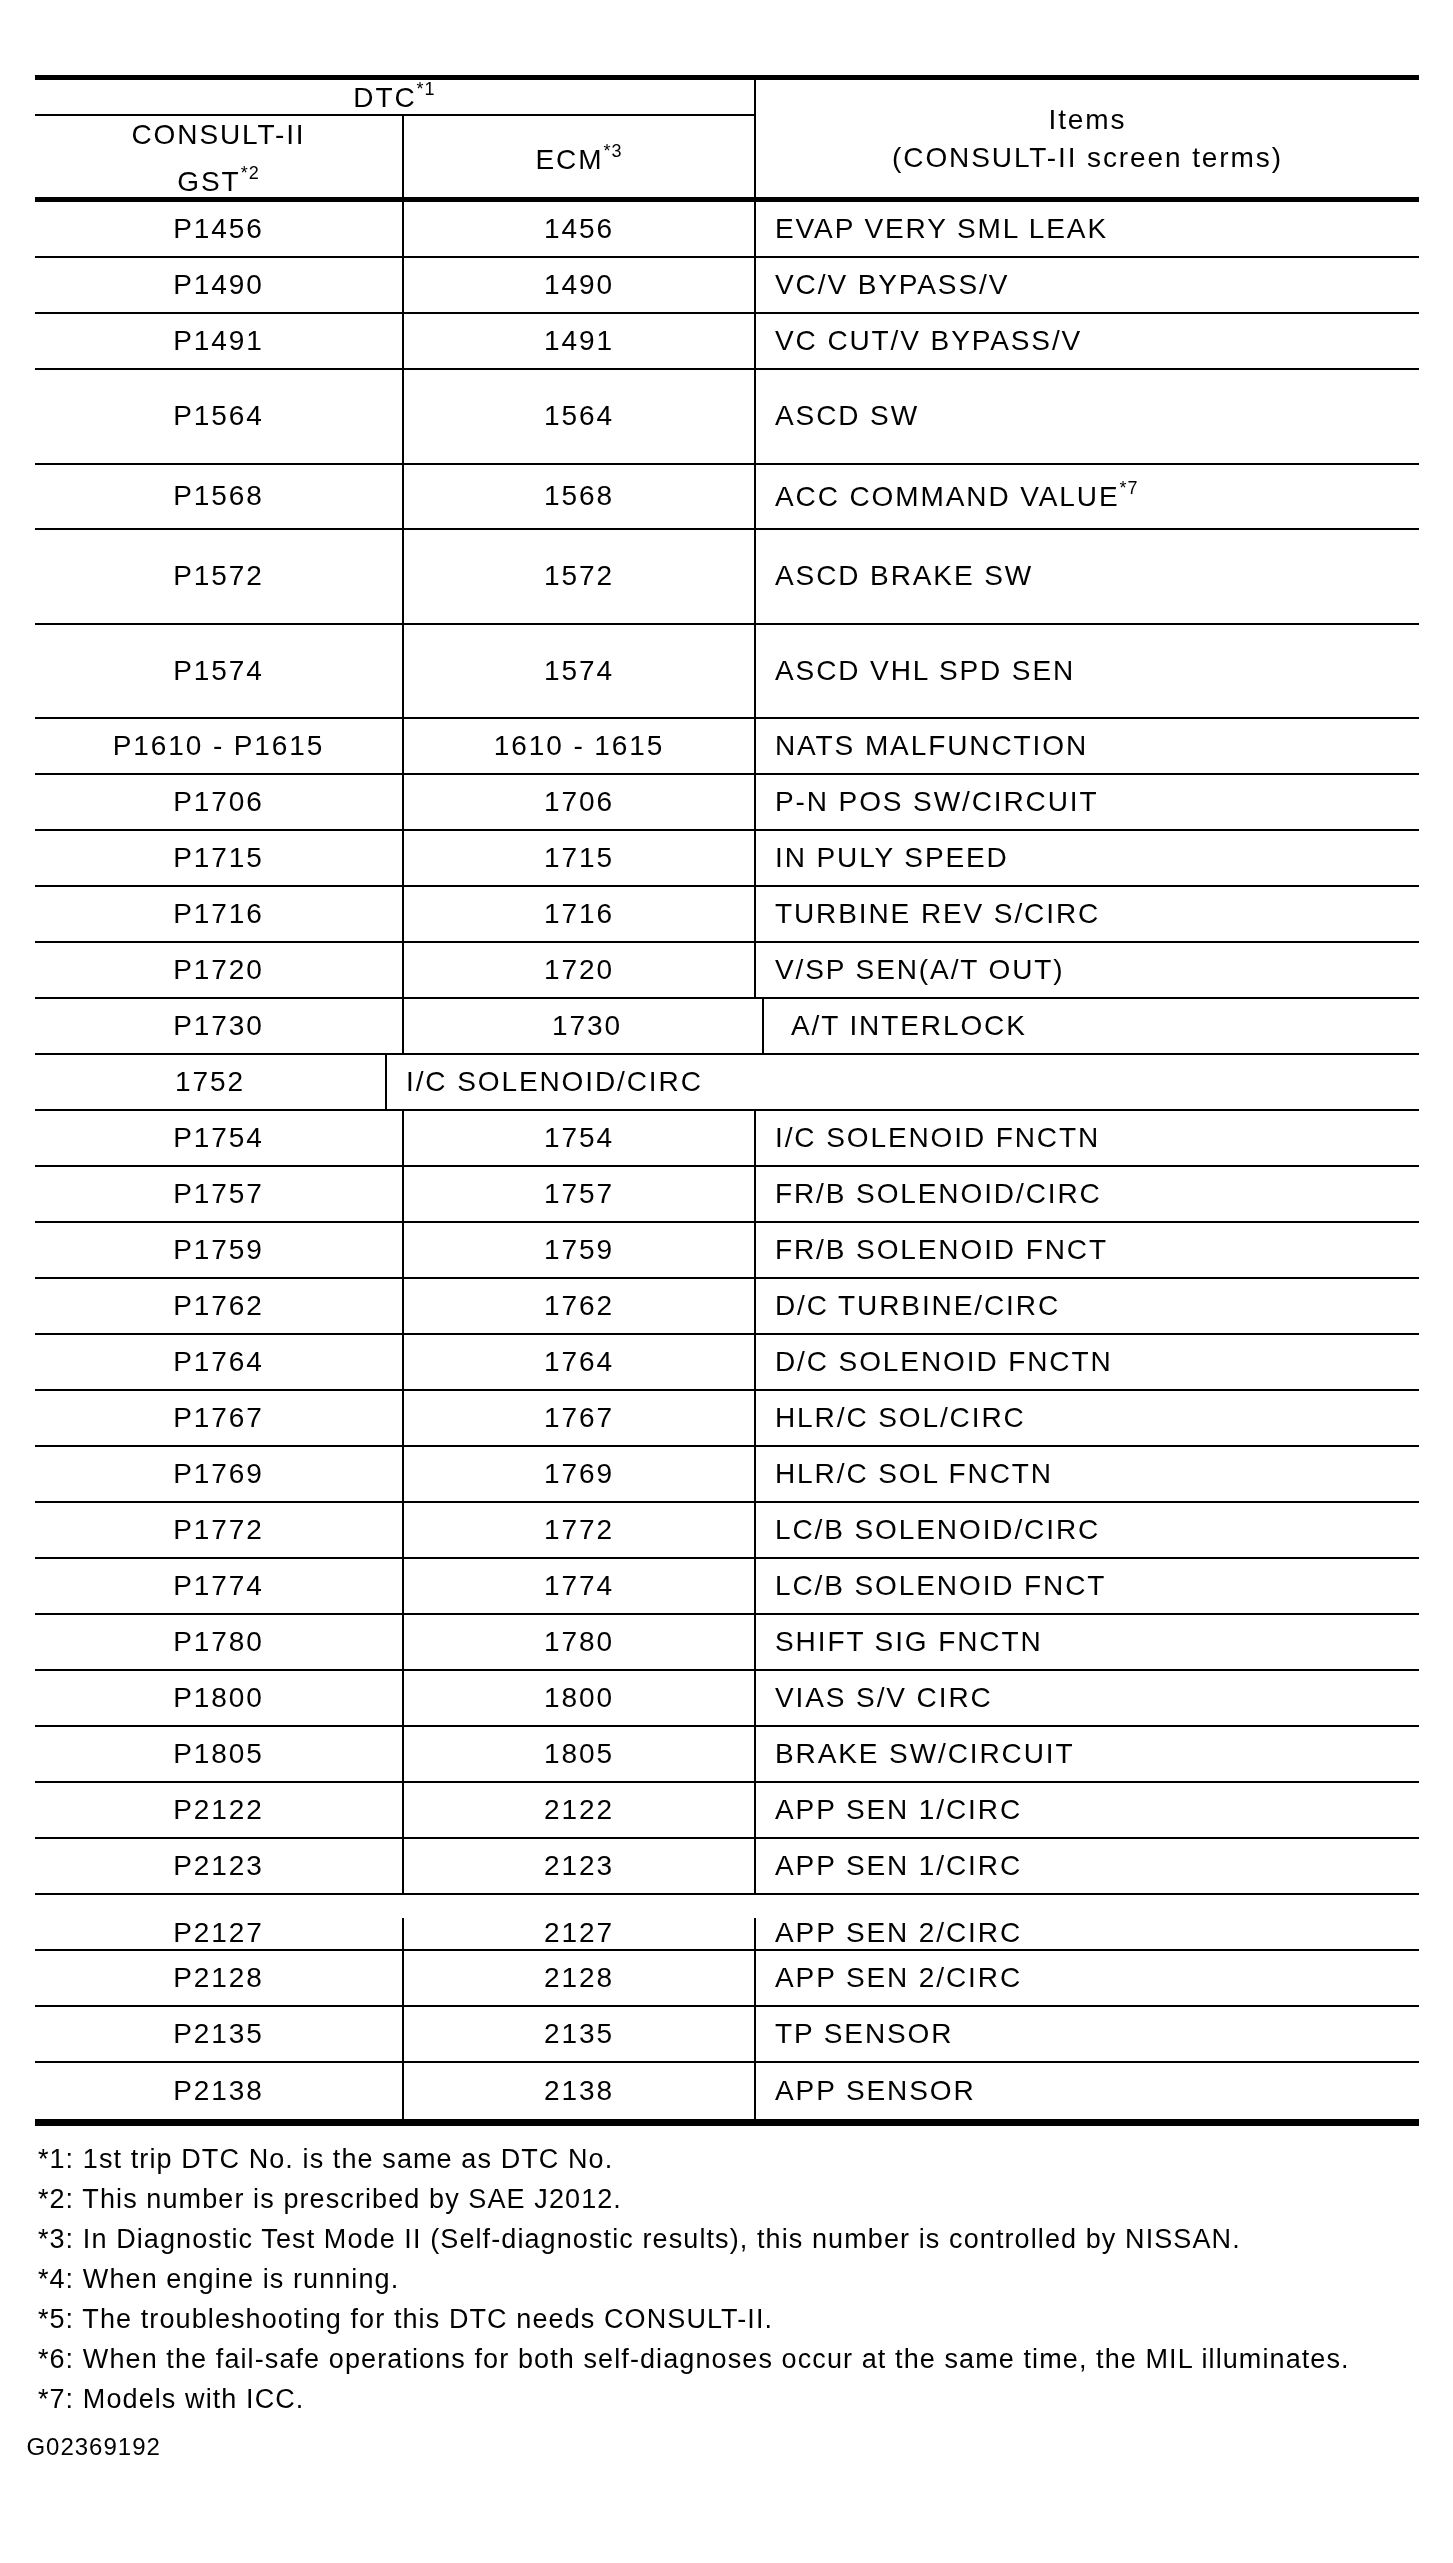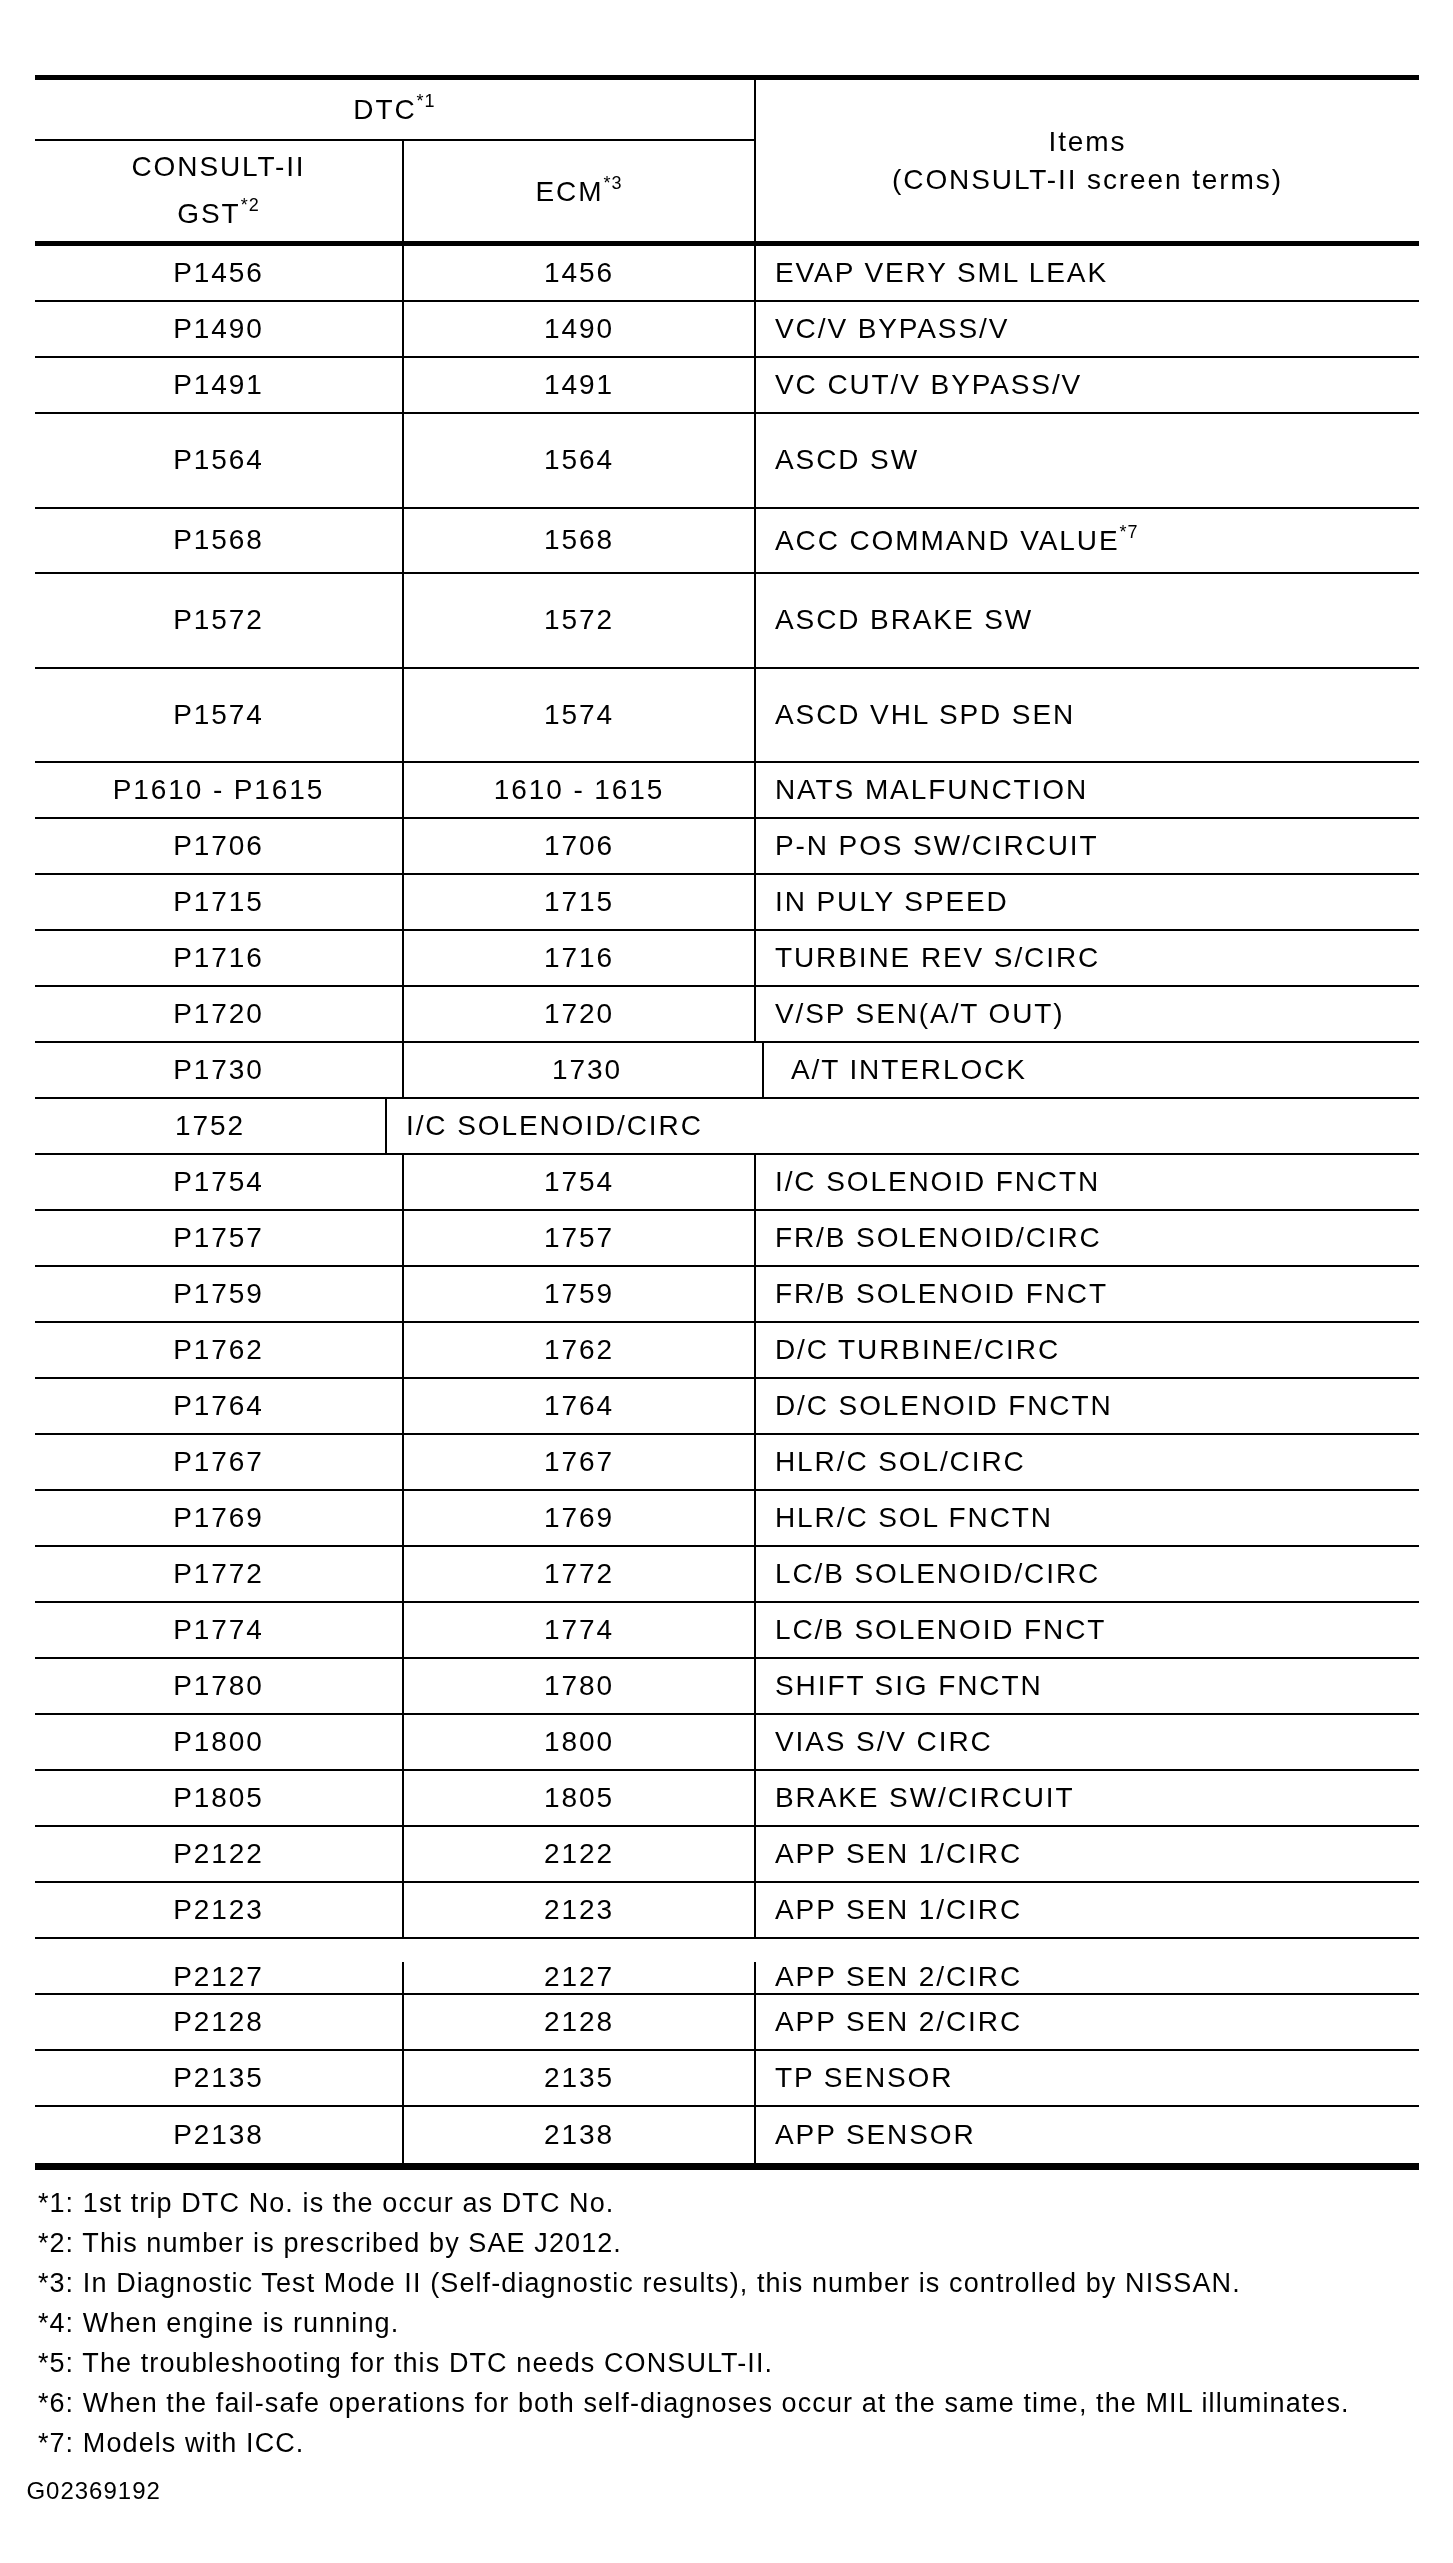--- a/index.html
+++ b/index.html
@@ -23,21 +23,21 @@
   .dtc-table {
     width: 1384px;
     border-top: 5.7px solid #000;
     border-bottom: 7.6px solid #000;
     font-size: 28px;
     letter-spacing: 1.9px;
     line-height: 1.1;
   }
   .thead {
     display: flex;
-    height: 166px;
+    height: 122px;
     border-bottom: 5.7px solid #000;
     box-sizing: border-box;
   }
   .thead-left {
     width: 721px;
     border-right: 2.9px solid #000;
     box-sizing: border-box;
     display: flex;
     flex-direction: column;
   }
@@ -483,21 +483,21 @@
               <span>2138</span>
             </div>
             <div class="td td-item">
               <span>APP SENSOR</span>
             </div>
           </div>
         </div>
     </div>
 
     <div class="footnotes">
-      <div class="footnote">*1: 1st trip DTC No. is the occur as DTC No.</div>
+      <div class="footnote">*1: 1st trip DTC No. is the same as DTC No.</div>
       <div class="footnote">*2: This number is prescribed by SAE J2012.</div>
       <div class="footnote">*3: In Diagnostic Test Mode II (Self-diagnostic results), this number is controlled by NISSAN.</div>
       <div class="footnote">*4: When engine is running.</div>
       <div class="footnote">*5: The troubleshooting for this DTC needs CONSULT-II.</div>
       <div class="footnote">*6: When the fail-safe operations for both self-diagnoses occur at the same time, the MIL illuminates.</div>
       <div class="footnote">*7: Models with ICC.</div>
     </div>
 
     <div class="fig-code">G02369192</div>
 

